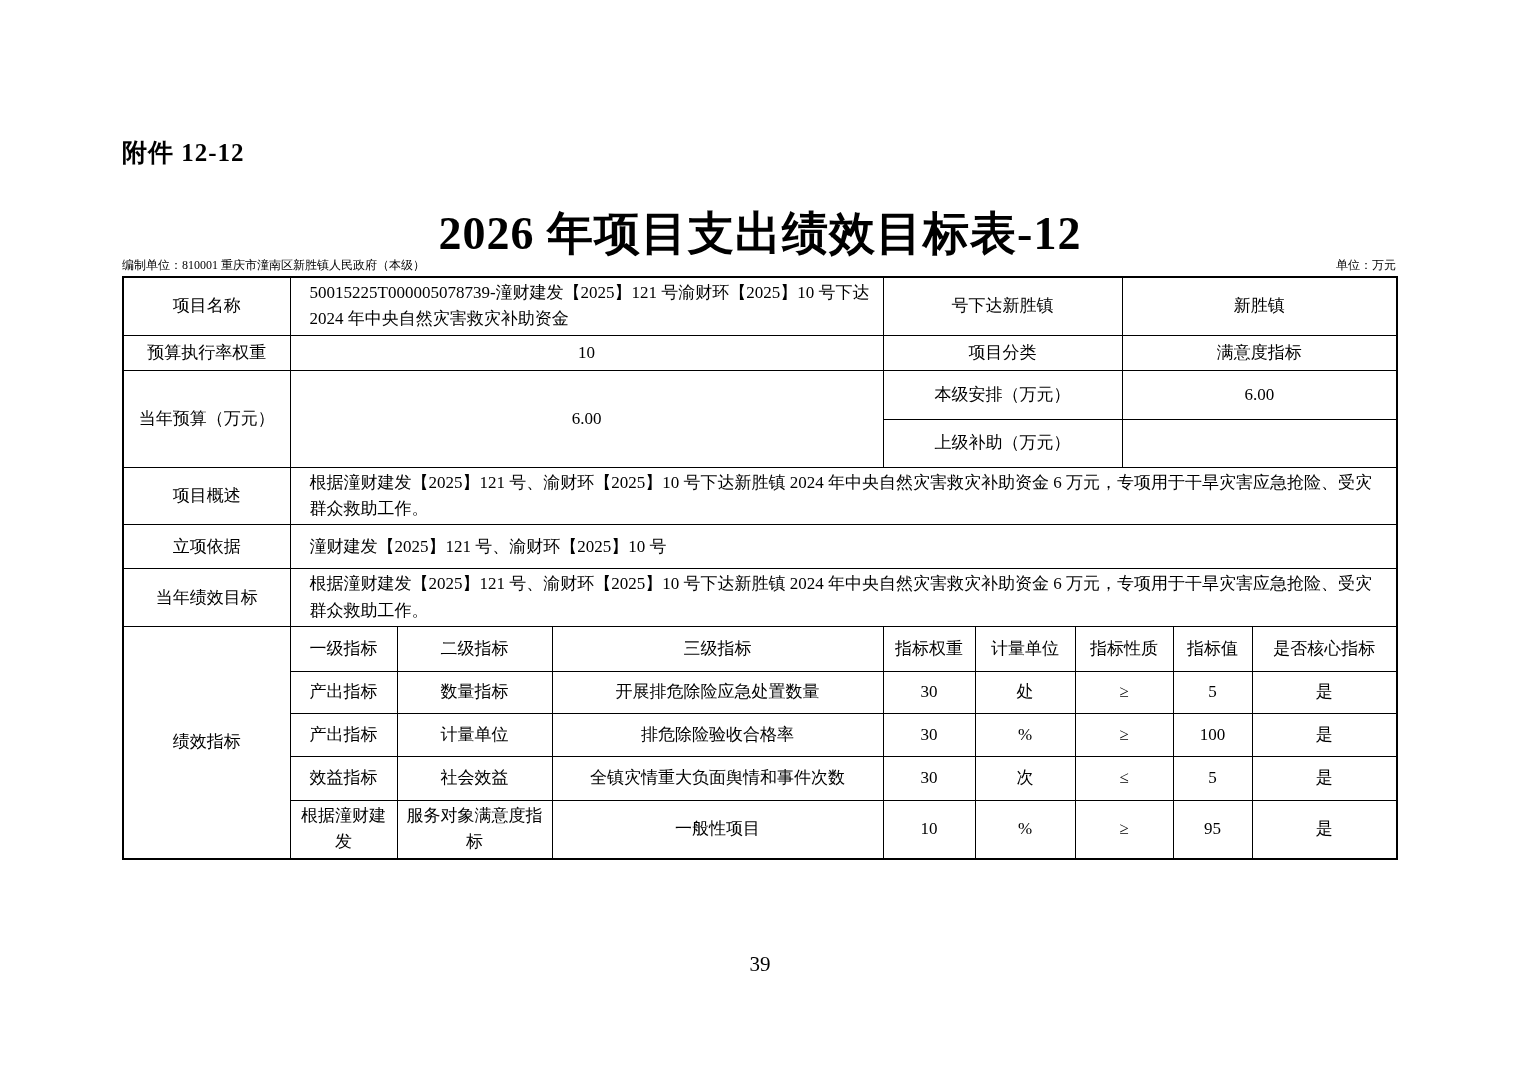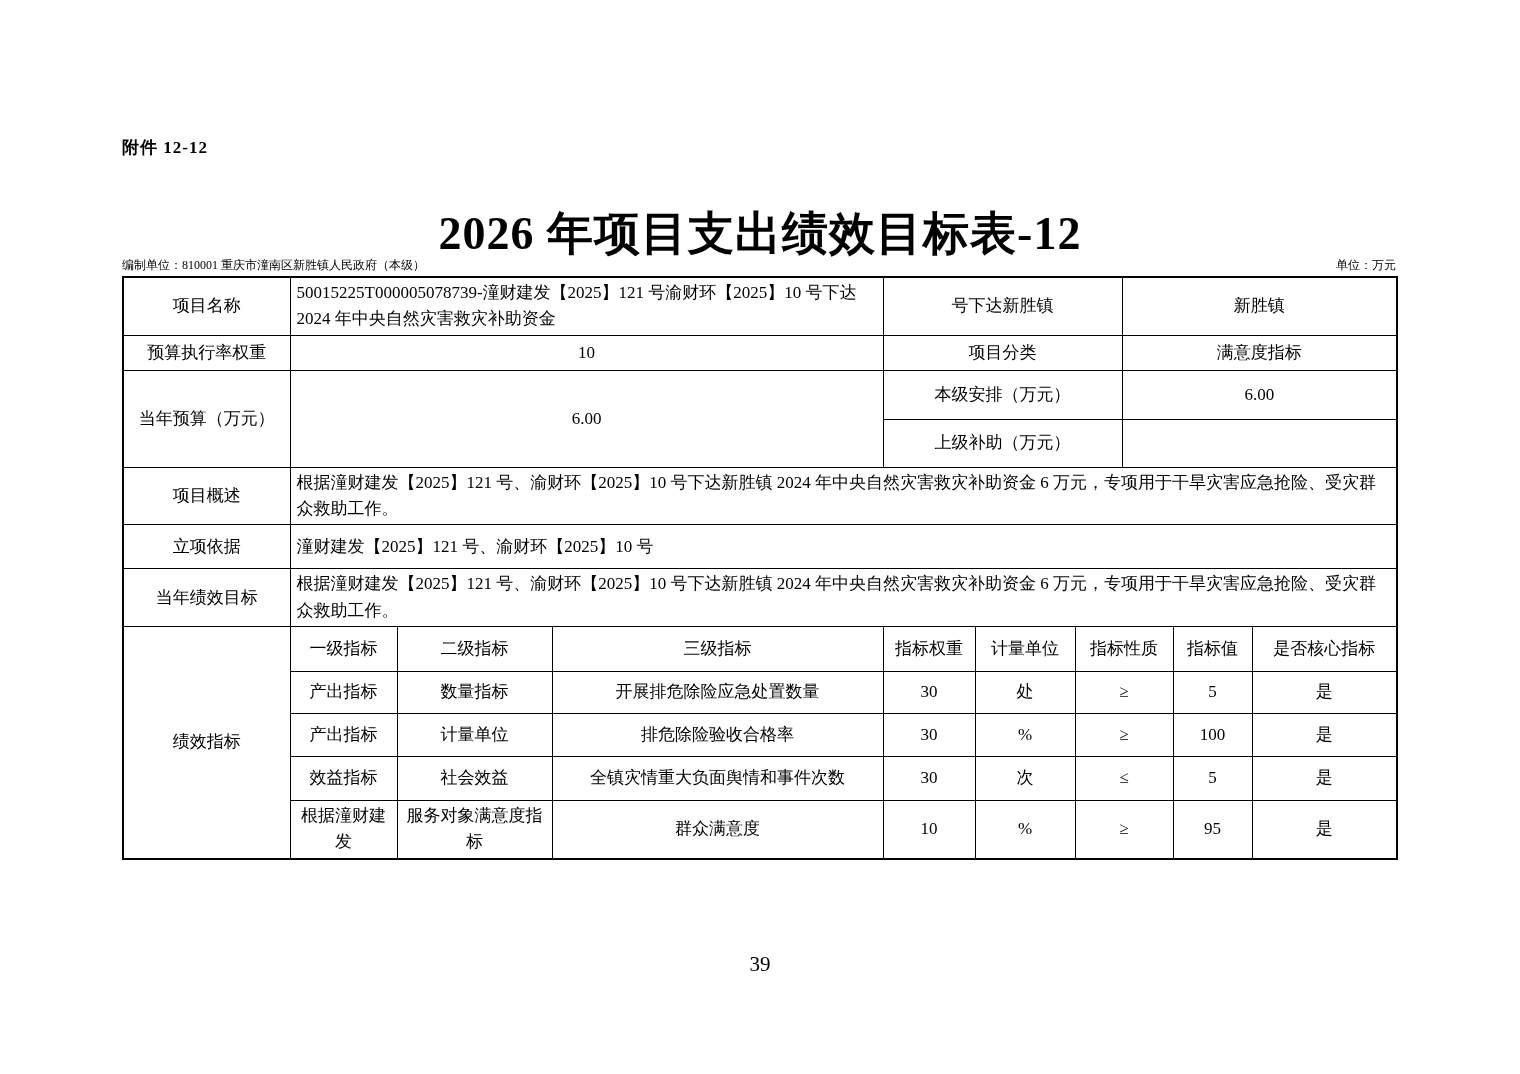--- a/index.html
+++ b/index.html
@@ -12,21 +12,21 @@
     height: 1074px;
     position: relative;
     font-family: "Liberation Serif", "DejaVu Serif", serif;
     color: #000000;
     overflow: hidden;
   }
   .attachment-label {
     position: absolute;
     left: 122px;
     top: 136px;
-    font-size: 17px;
+    font-size: 25px;
     font-weight: 600;
     letter-spacing: 1px;
   }
   .doc-title {
     position: absolute;
     left: 0;
     top: 203px;
     width: 100%;
     text-align: center;
     font-size: 46px;
@@ -56,21 +56,21 @@
   table.doc-table td {
     border: 1px solid #000;
     text-align: center;
     vertical-align: middle;
     padding: 2px 6px;
     line-height: 1.55;
     overflow: hidden;
   }
   table.doc-table td.left {
     text-align: left;
-    padding-left: 6px;
+    padding-left: 19px;
     padding-right: 9px;
   }
   .page-footer {
     position: absolute;
     left: 0;
     top: 952px;
     width: 100%;
     text-align: center;
     font-size: 21px;
   }
@@ -172,21 +172,21 @@
       <td>全镇灾情重大负面舆情和事件次数</td>
       <td>30</td>
       <td>次</td>
       <td colspan="2">≤</td>
       <td>5</td>
       <td>是</td>
     </tr>
     <tr style="height:47px">
       <td>根据潼财建发</td>
       <td>服务对象满意度指标</td>
-      <td>群众满意度</td>
+      <td>一般性项目</td>
       <td>10</td>
       <td>%</td>
       <td colspan="2">≥</td>
       <td>95</td>
       <td>是</td>
     </tr>
   </tbody>
 </table>
 
 <div class="page-footer">39</div>

